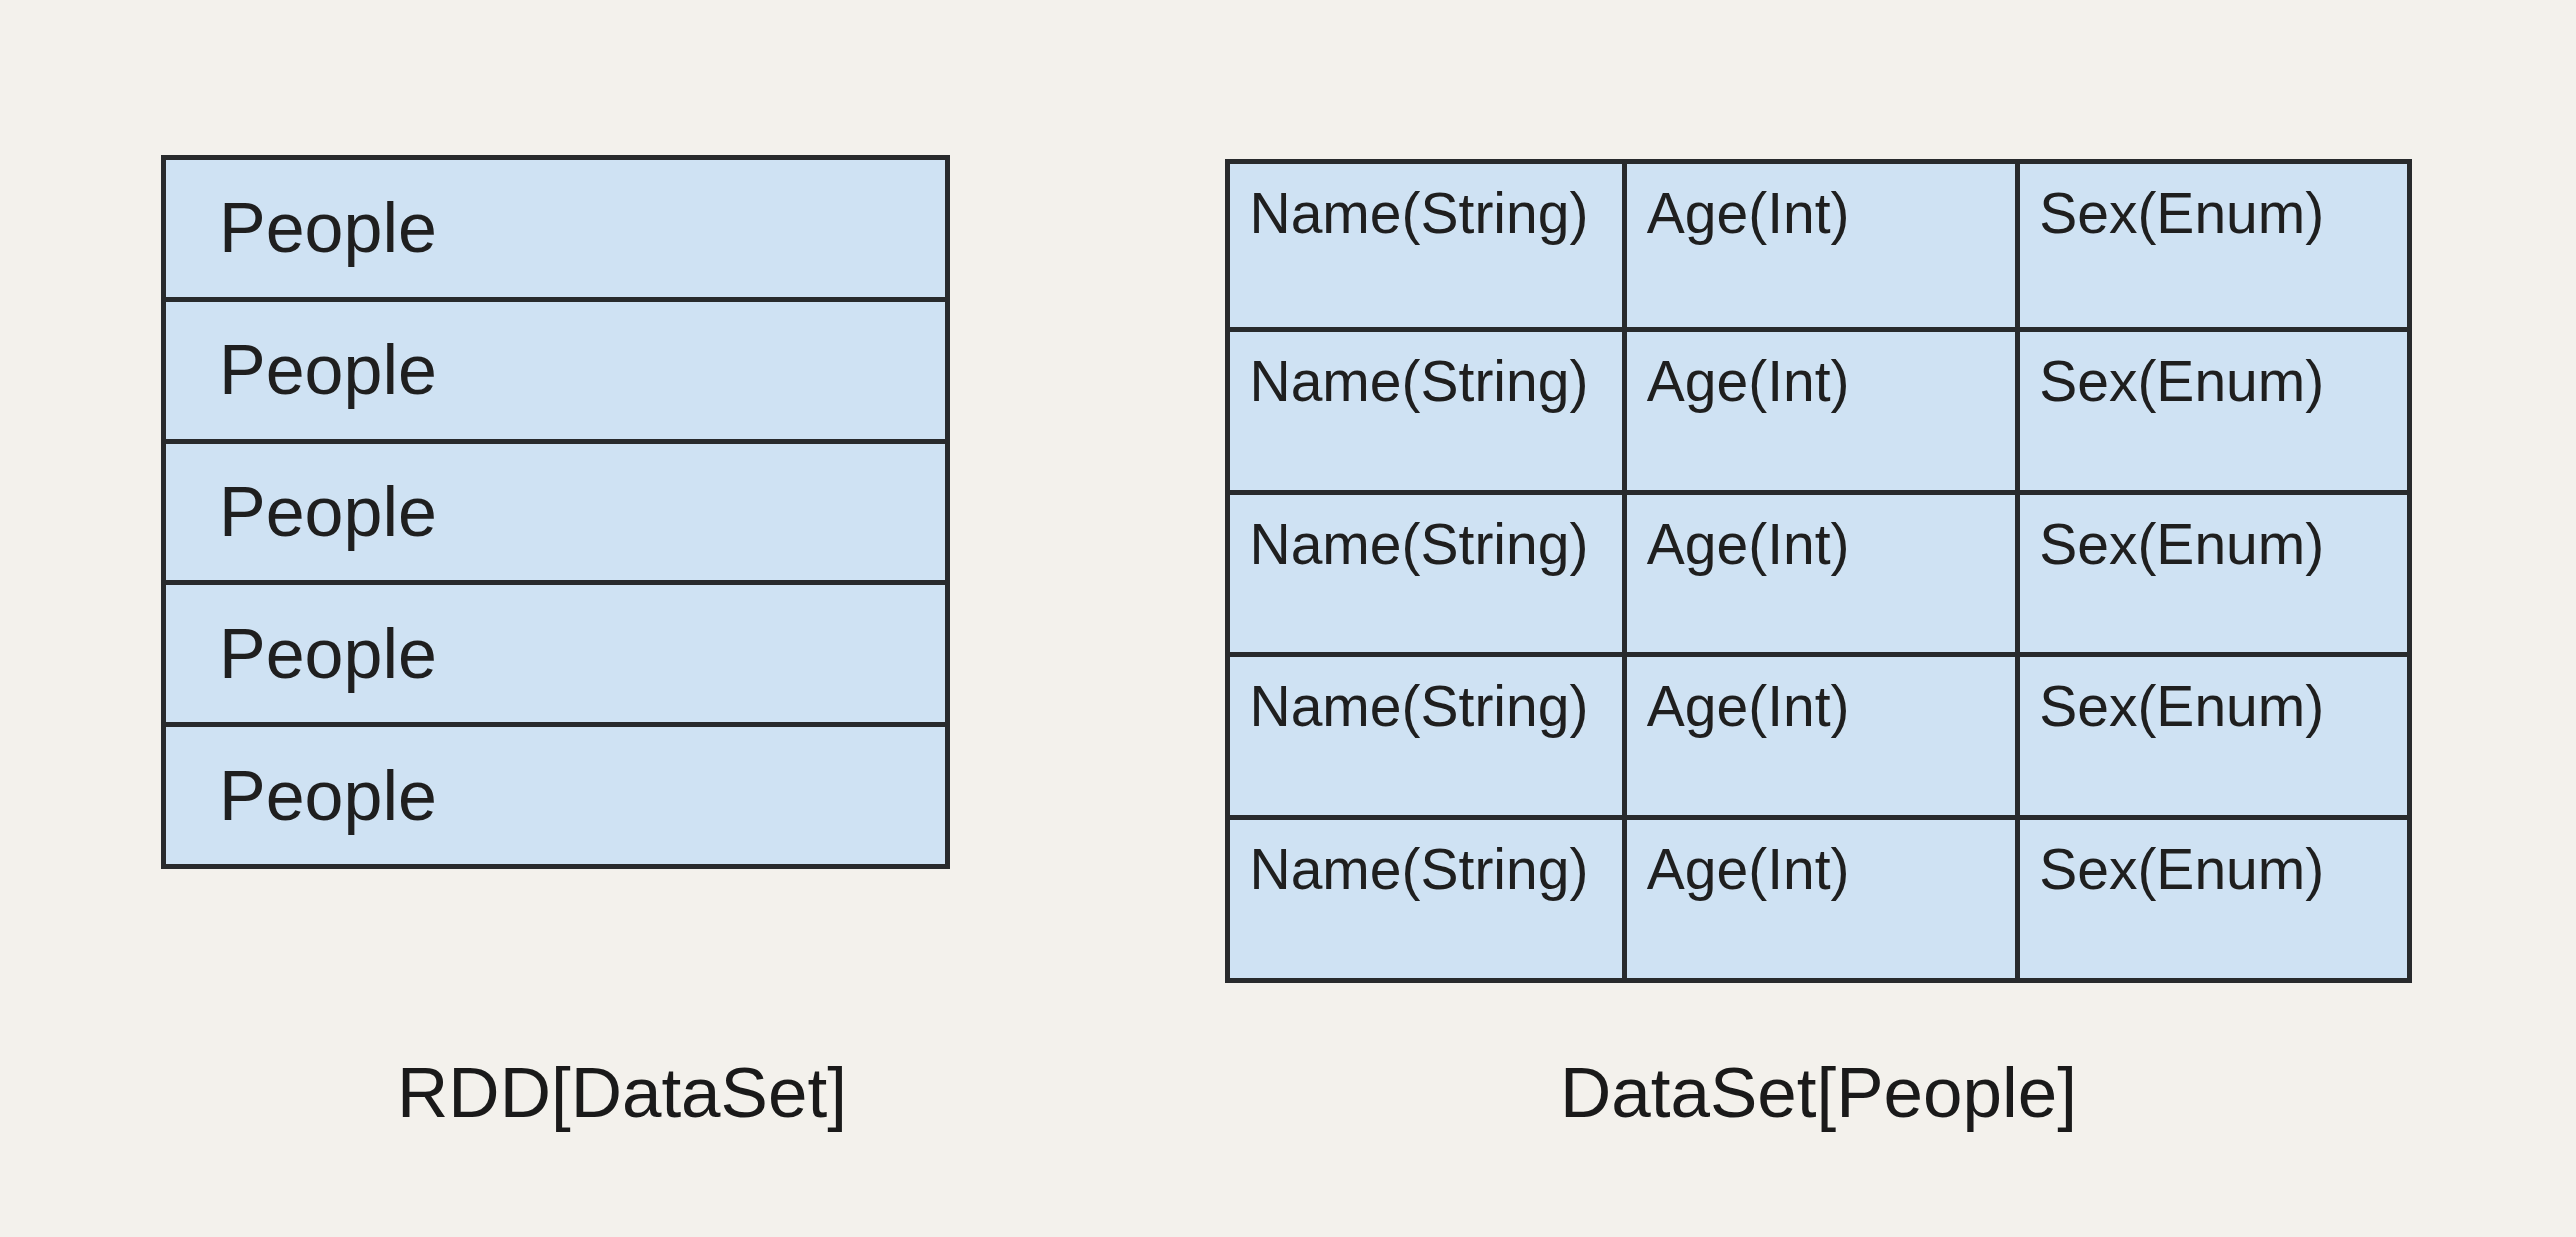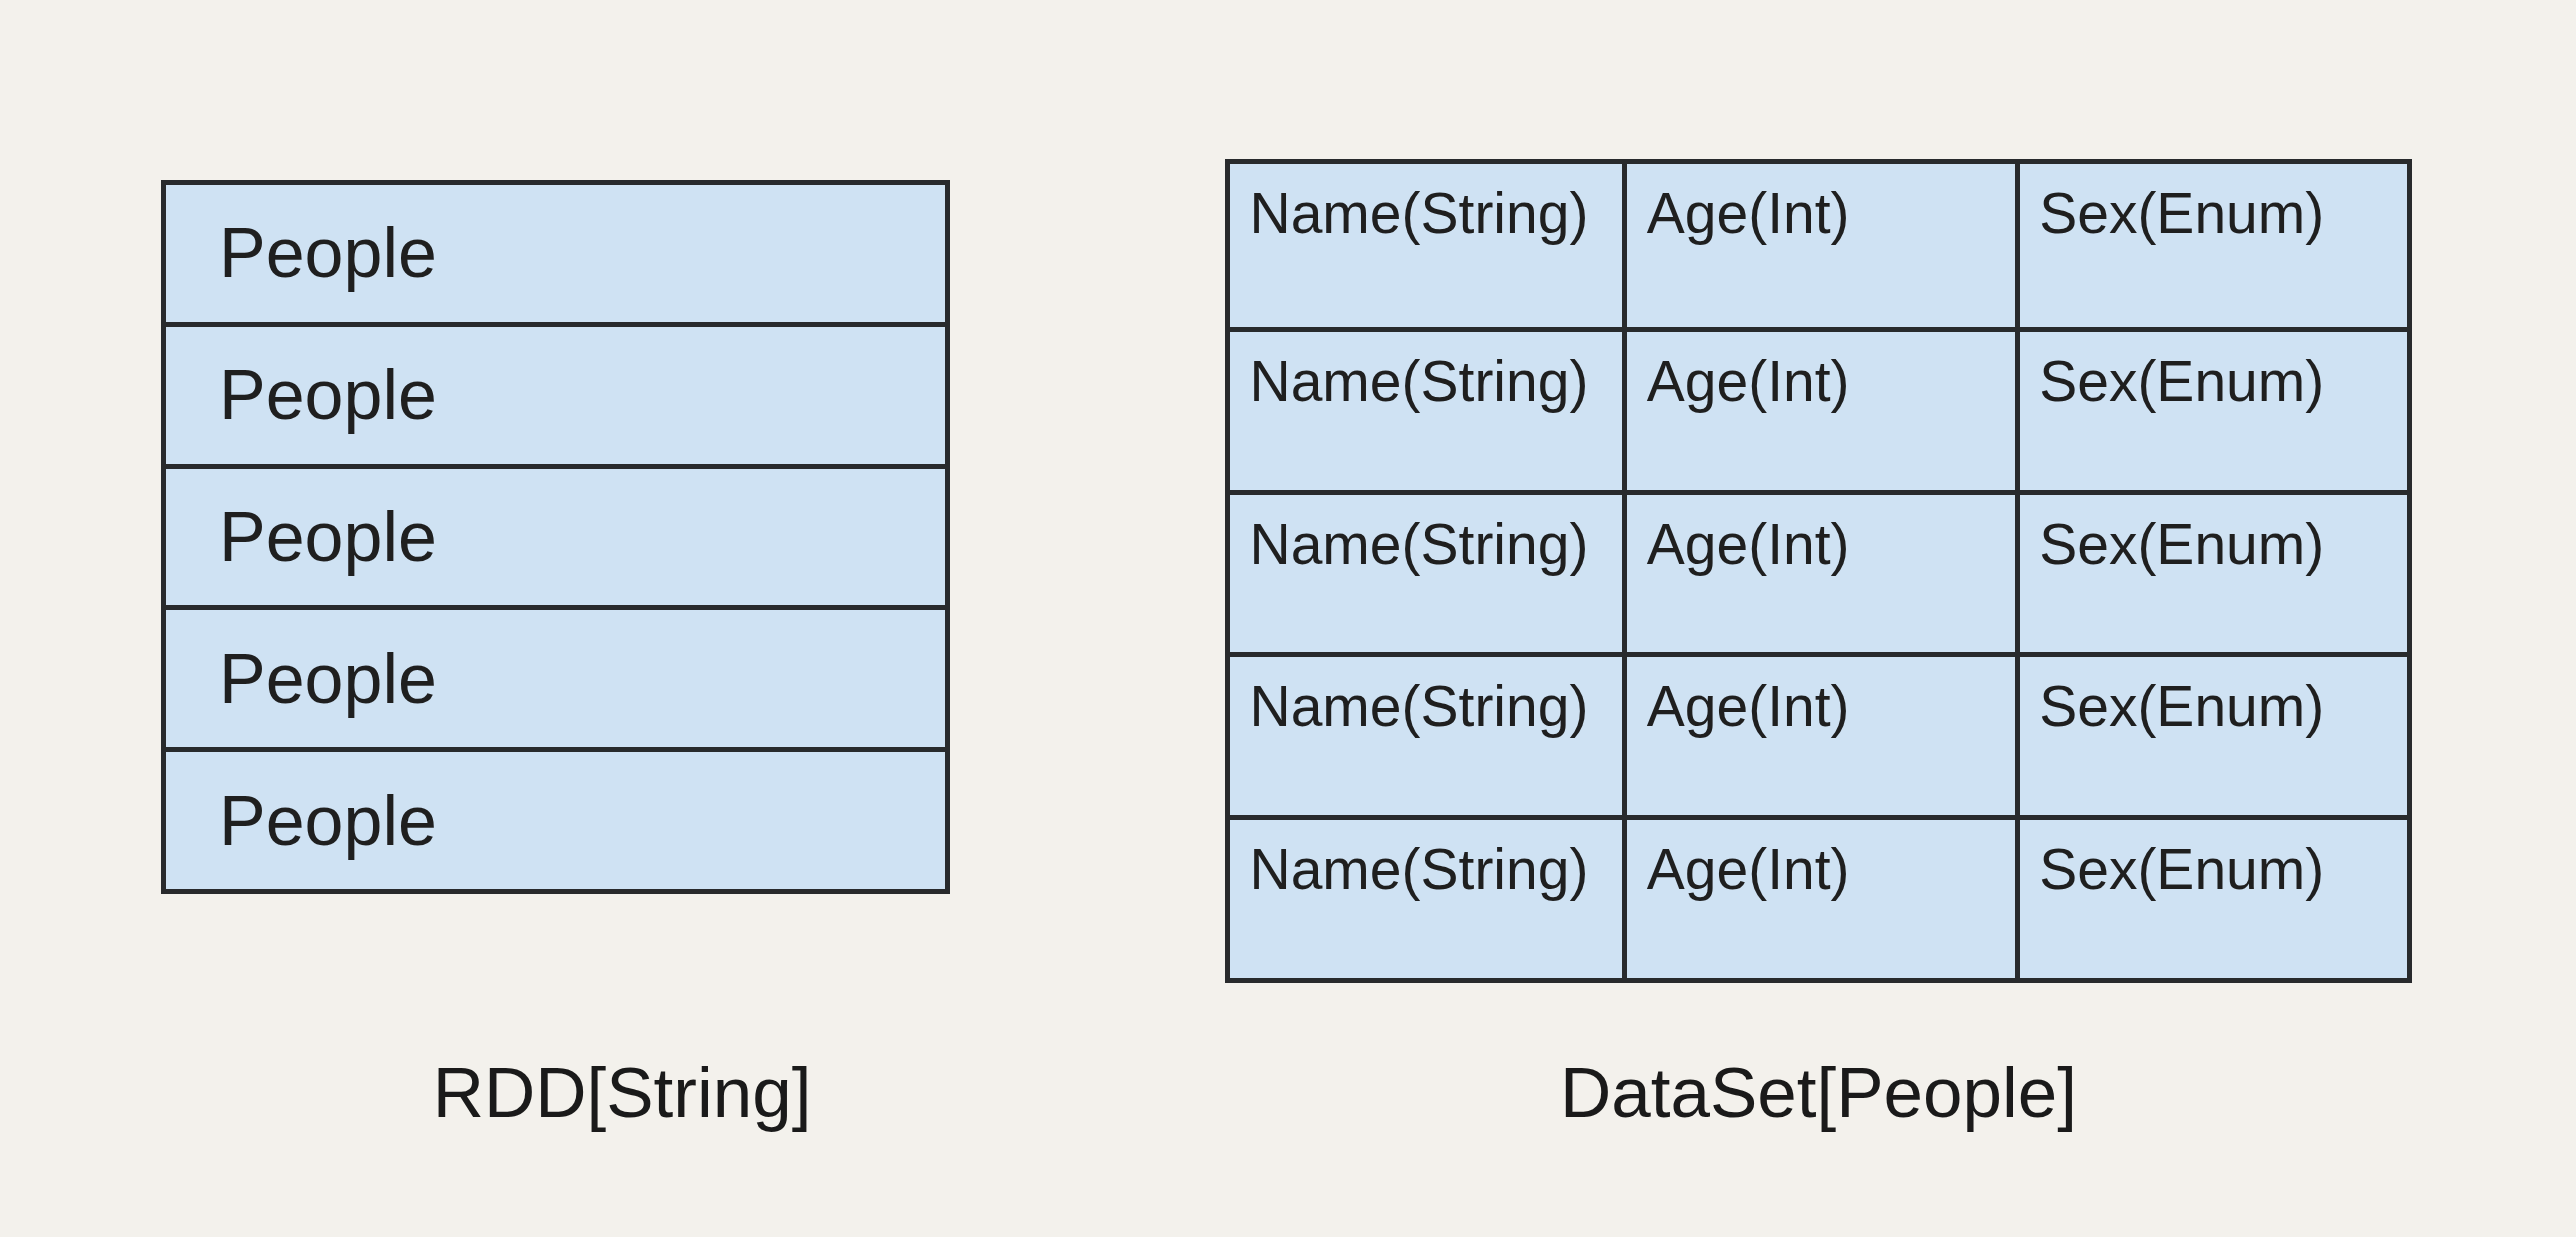--- a/index.html
+++ b/index.html
@@ -21,21 +21,20 @@
     position: absolute;
     left: 161px;
     top: 155px;
     width: 789px;
     height: 714px;
     box-sizing: border-box;
     border: 5.4px solid #282a2c;
     background: #cfe2f3;
     display: flex;
     flex-direction: column;
-    margin-top: 25px;
   }
   .rdd-row {
     flex: 1 1 0;
     display: flex;
     align-items: center;
     box-sizing: border-box;
     padding-left: 53px;
     font-size: 70px;
     line-height: 1;
   }
@@ -131,17 +130,17 @@
 
     <div class="ds-cell">Name(String)</div>
     <div class="ds-cell">Age(Int)</div>
     <div class="ds-cell">Sex(Enum)</div>
 
     <div class="ds-cell">Name(String)</div>
     <div class="ds-cell">Age(Int)</div>
     <div class="ds-cell">Sex(Enum)</div>
   </div>
 
-  <div class="caption rdd">RDD[String]</div>
+  <div class="caption rdd">RDD[DataSet]</div>
   <div class="caption ds">DataSet[People]</div>
 
 </div>
 
 
 </body></html>

